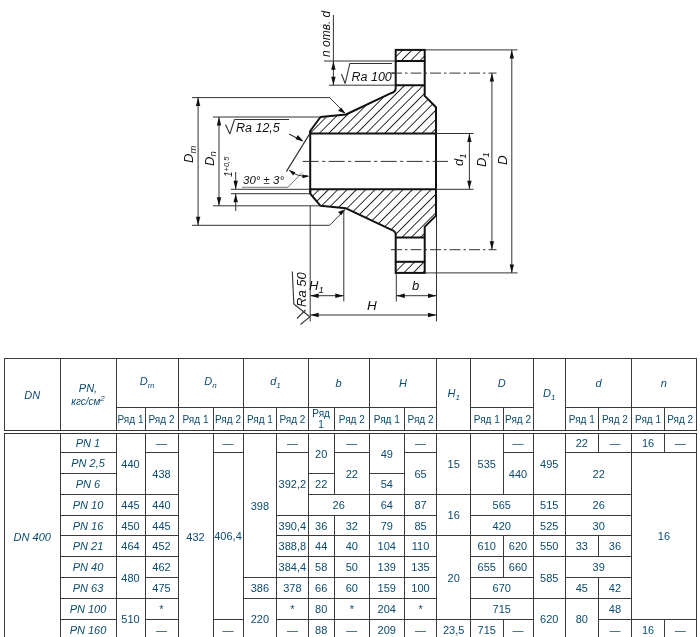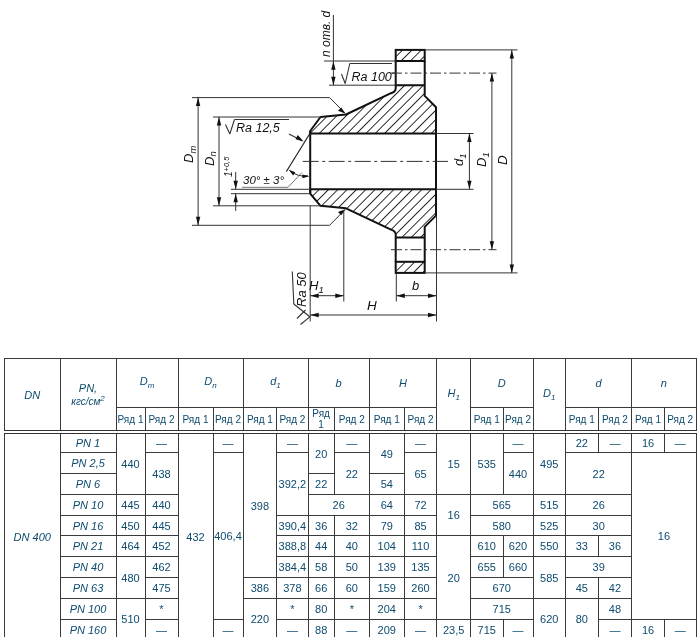--- a/index.html
+++ b/index.html
@@ -292,37 +292,37 @@
     <td>22</td>
     <td>54</td>
   </tr>
 
   <tr class="d">
     <td class="it">PN 10</td>
     <td>445</td>
         <td>440</td>
     <td colspan="2">26</td>
     <td>64</td>
-        <td>72</td>
+        <td>87</td>
     <td rowspan="2">16</td>
     <td colspan="2">565</td>
     <td>515</td>
     <td colspan="2">26</td>
   </tr>
 
   <tr class="d">
     <td class="it">PN 16</td>
     <td>450</td>
         <td>445</td>
     <td>390,4</td>
     <td>36</td>
         <td>32</td>
     <td>79</td>
         <td>85</td>
-    <td colspan="2">580</td>
+    <td colspan="2">420</td>
     <td>525</td>
     <td colspan="2">30</td>
   </tr>
 
   <tr class="d">
     <td class="it">PN 21</td>
     <td>464</td>
         <td>452</td>
     <td>388,8</td>
     <td>44</td>
@@ -353,21 +353,21 @@
   </tr>
 
   <tr class="d">
     <td class="it">PN 63</td>
     <td>475</td>
     <td>386</td>
         <td>378</td>
     <td>66</td>
         <td>60</td>
     <td>159</td>
-        <td>260</td>
+        <td>100</td>
     <td colspan="2">670</td>
     <td>45</td>
         <td>42</td>
   </tr>
 
   <tr class="d">
     <td class="it">PN 100</td>
     <td rowspan="2">510</td>
         <td>*</td>
     <td rowspan="2">220</td>

